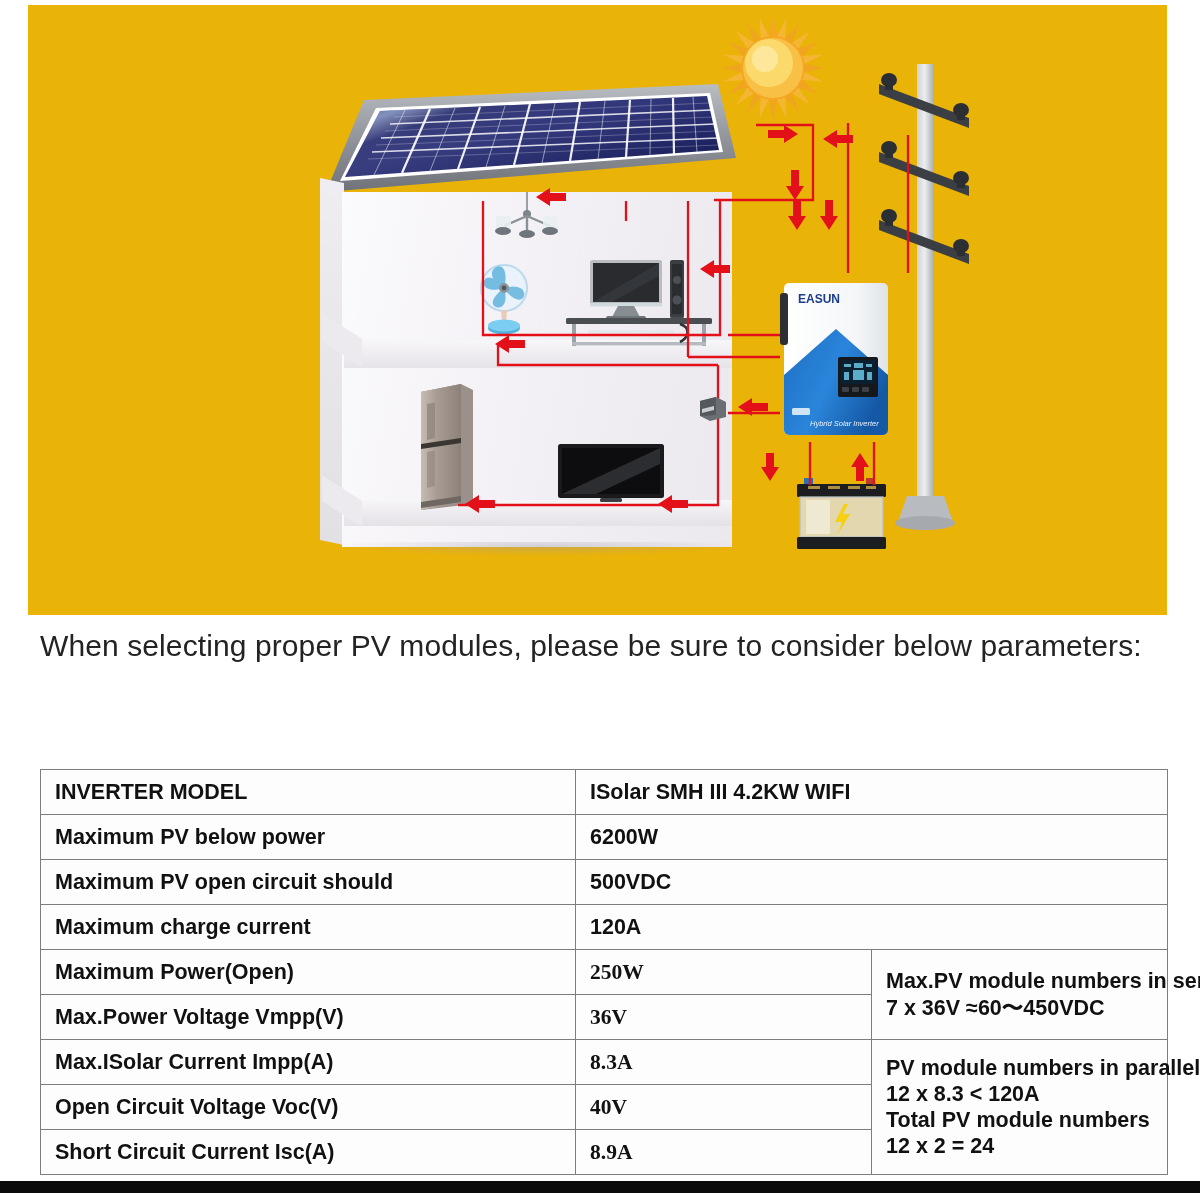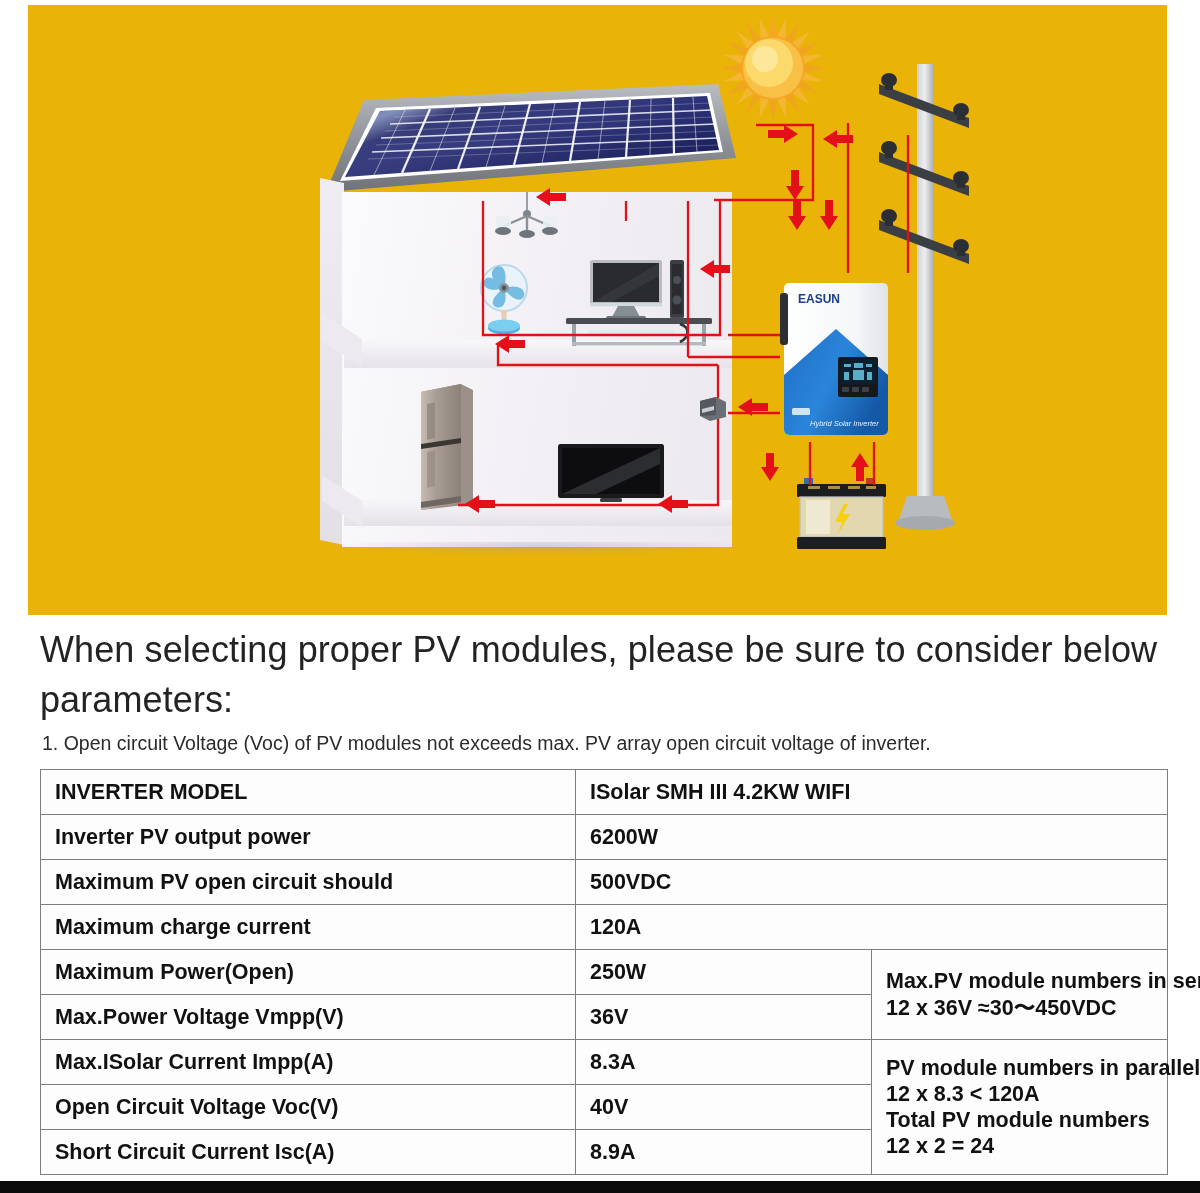--- a/index.html
+++ b/index.html
@@ -67,41 +67,41 @@
   .battery{position:absolute;left:766px;top:473px;width:95px;height:72px;}
   
   .pole{position:absolute;left:845px;top:55px;width:115px;height:480px;}
 
   
   .wires{position:absolute;inset:0;}
 
   
   #textblock{position:absolute;left:40px;top:625px;width:1130px;}
   .head-line{
-    font-size:36px;color:#232323;letter-spacing:.1px;
+    font-size:30px;color:#232323;letter-spacing:.1px;
     margin:0 0 4px 0;line-height:1.38;
   }
   .note-line{
     font-size:19.5px;color:#2b2b2b;line-height:1.5;margin:5px 0 0 2px;
   }
 
   
   #spec-table{
     position:absolute;left:40px;top:769px;width:1128px;
     border-collapse:collapse;table-layout:fixed;
   }
   #spec-table td{
     border:1.6px solid #7d7d7d;
     padding:0 0 0 14px;
     height:44px;vertical-align:middle;
     font-size:21.5px;font-weight:bold;color:#111;
     background:#fdfdfd;
   }
   td.c-label{width:520px;}
-  td.c-val{width:100px;}
+  td.c-val{width:100px;font-family:Liberation Serif, serif;}
   td.c-note{padding-left:11px;line-height:1.22;font-size:20.5px;vertical-align:middle;}
   td.model-val{color:#e0201a;margin-left:8px;}
   .note-l{display:block;white-space:nowrap;}
 
   
   #bottom-bar{position:absolute;left:0;top:1181px;width:1200px;height:12px;background:#0b0b0b;}
 </style>
 </head>
 <body>
 
@@ -485,49 +485,48 @@
           <path d="M2 12 L14 9 L14 13 L2 16 Z" fill="#c9ced3"></path>
         </g>
       </svg>
     </div>
 
   </div>
 </div>
 
 <div id="textblock">
   <p class="head-line">When selecting proper PV modules, please be sure to consider below parameters:</p>
-  <p class="note-line">1. Open circuit Voltage (Voc) of PV modules not exceeds max. PV array open circuit voltage of inverter.</p>
 </div>
 
 <table id="spec-table">
   <tbody>
     <tr>
       <td class="c-label">INVERTER MODEL</td>
       <td class="model-val" colspan="2">ISolar SMH III 4.2KW WIFI</td>
     </tr>
 
     <tr>
-      <td class="c-label">Inverter PV output power</td>
+      <td class="c-label">Maximum PV below power</td>
       <td colspan="2">6200W</td>
     </tr>
     <tr>
       <td class="c-label">Maximum PV open circuit should</td>
       <td colspan="2">500VDC</td>
     </tr>
     <tr>
       <td class="c-label">Maximum charge current</td>
       <td colspan="2">120A</td>
     </tr>
 
     <tr>
       <td class="c-label">Maximum Power(Open)</td>
       <td class="c-val">250W</td>
       <td class="c-note" rowspan="2">
         <span class="note-l">Max.PV module numbers in series</span>
-        <span class="note-l">12 x 36V ≈30〜450VDC</span>
+        <span class="note-l">7 x 36V ≈60〜450VDC</span>
       </td>
     </tr>
     <tr>
       <td class="c-label">Max.Power Voltage Vmpp(V)</td>
       <td class="c-val">36V</td>
     </tr>
 
     <tr>
       <td class="c-label">Max.ISolar Current Impp(A)</td>
       <td class="c-val">8.3A</td>

